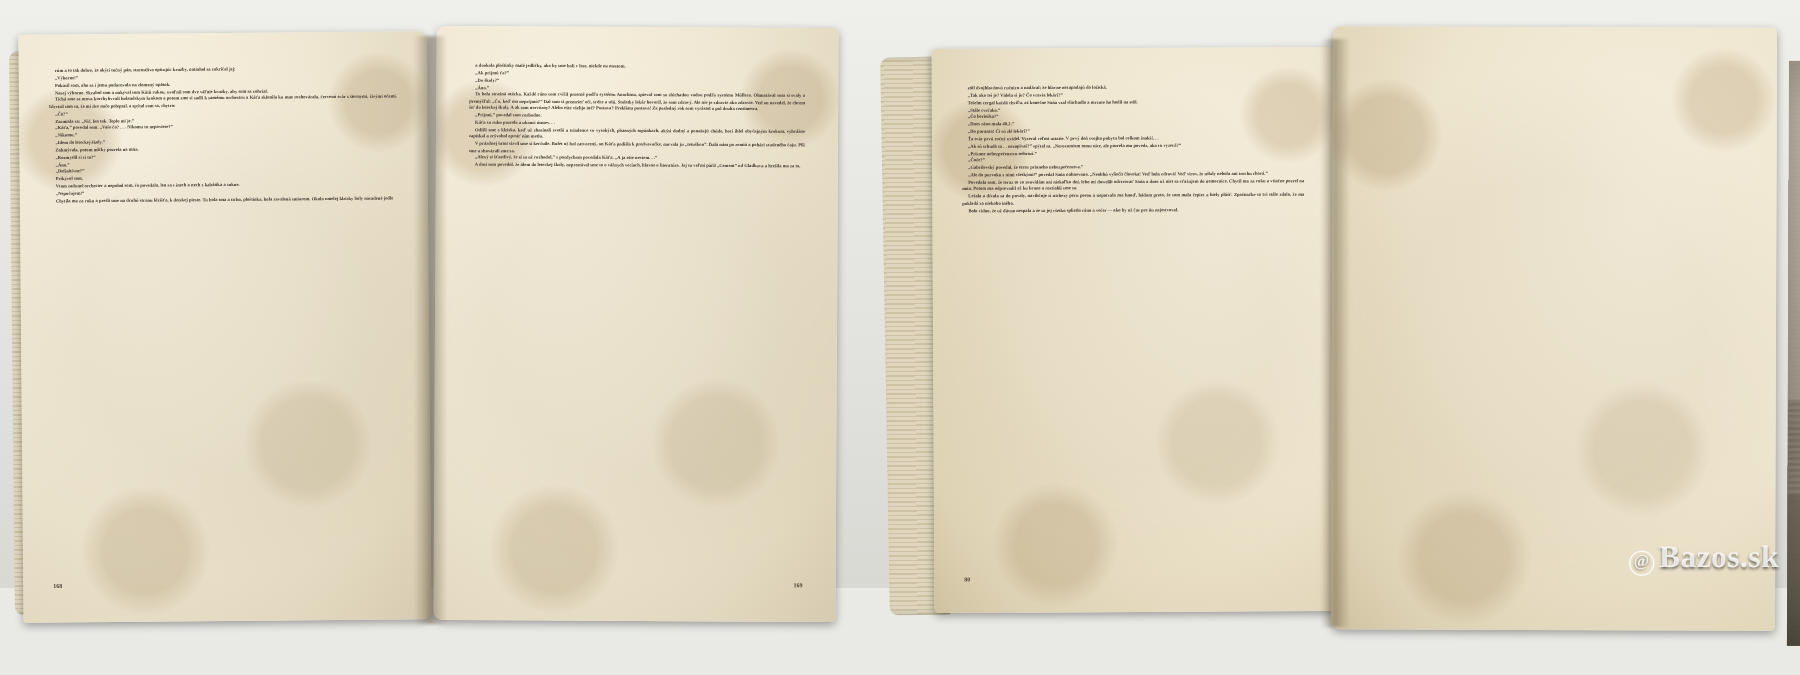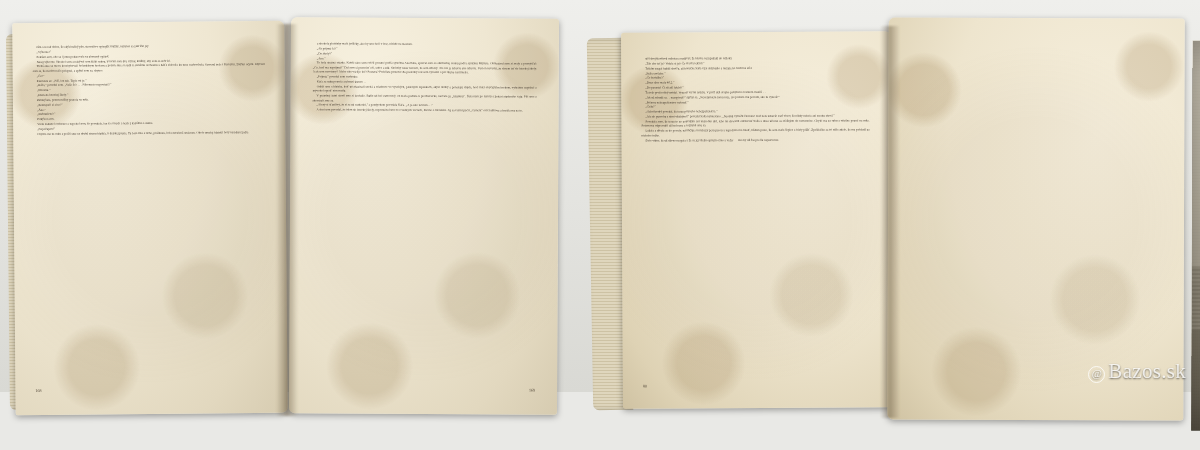--- a/index.html
+++ b/index.html
@@ -2,21 +2,21 @@
 <html><head>
 <meta charset="utf-8">
 <style>
   html,body{margin:0;padding:0;}
   body{
     width:1200px;height:450px;overflow:hidden;
     background:#e9e9e6;
     font-family:"Liberation Serif", serif;
   }
   .scene{position:relative;width:1200px;height:392px;background:
-     linear-gradient(180deg,#efefec 0%,#e3e3df 55%,#d9d9d4 100%);}
+     linear-gradient(180deg,#efefec 0%,#e3e3df 55%,#d9d9d4 100%); font-weight: bold;}
 
   
   .book{position:absolute;}
   .page{
     position:absolute;
     background:
       radial-gradient(ellipse at 30% 20%, #f7f1e0 0%, #efe7d2 45%, #e2d8bf 80%, #d6cbb0 100%);
     box-shadow:0 2px 6px rgba(0,0,0,.35);
   }
   .page.aged{

